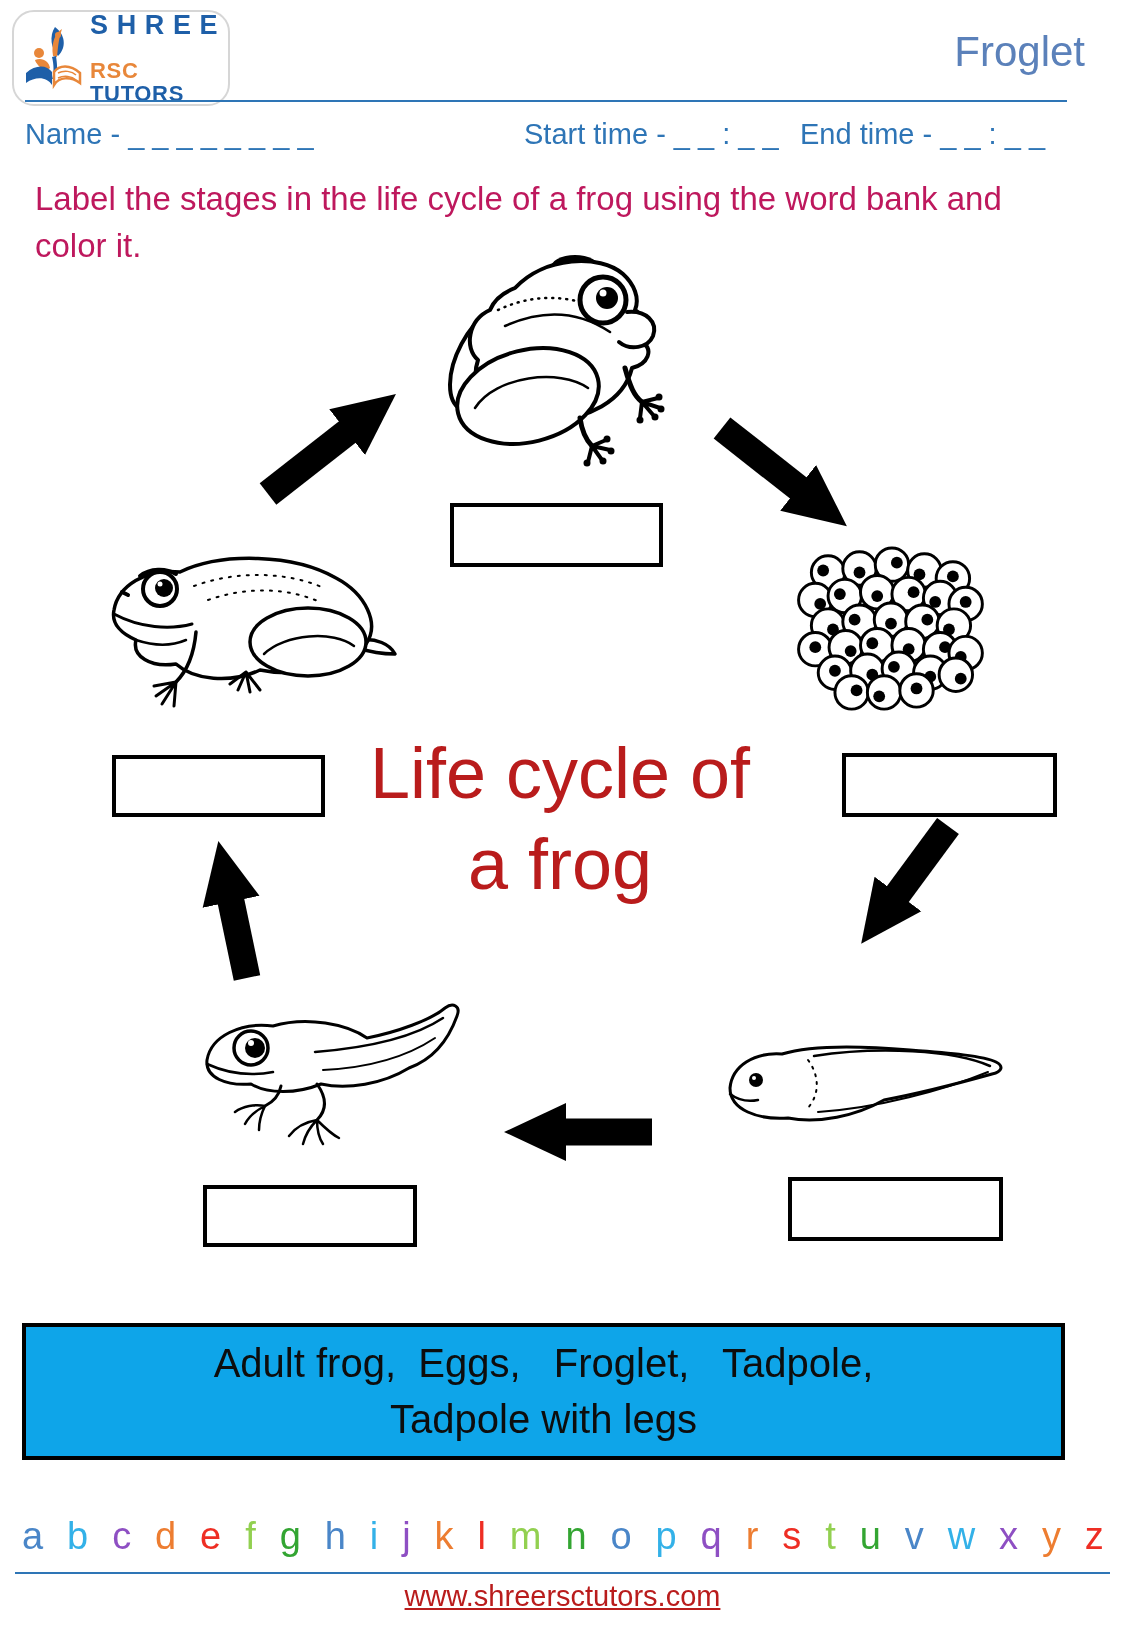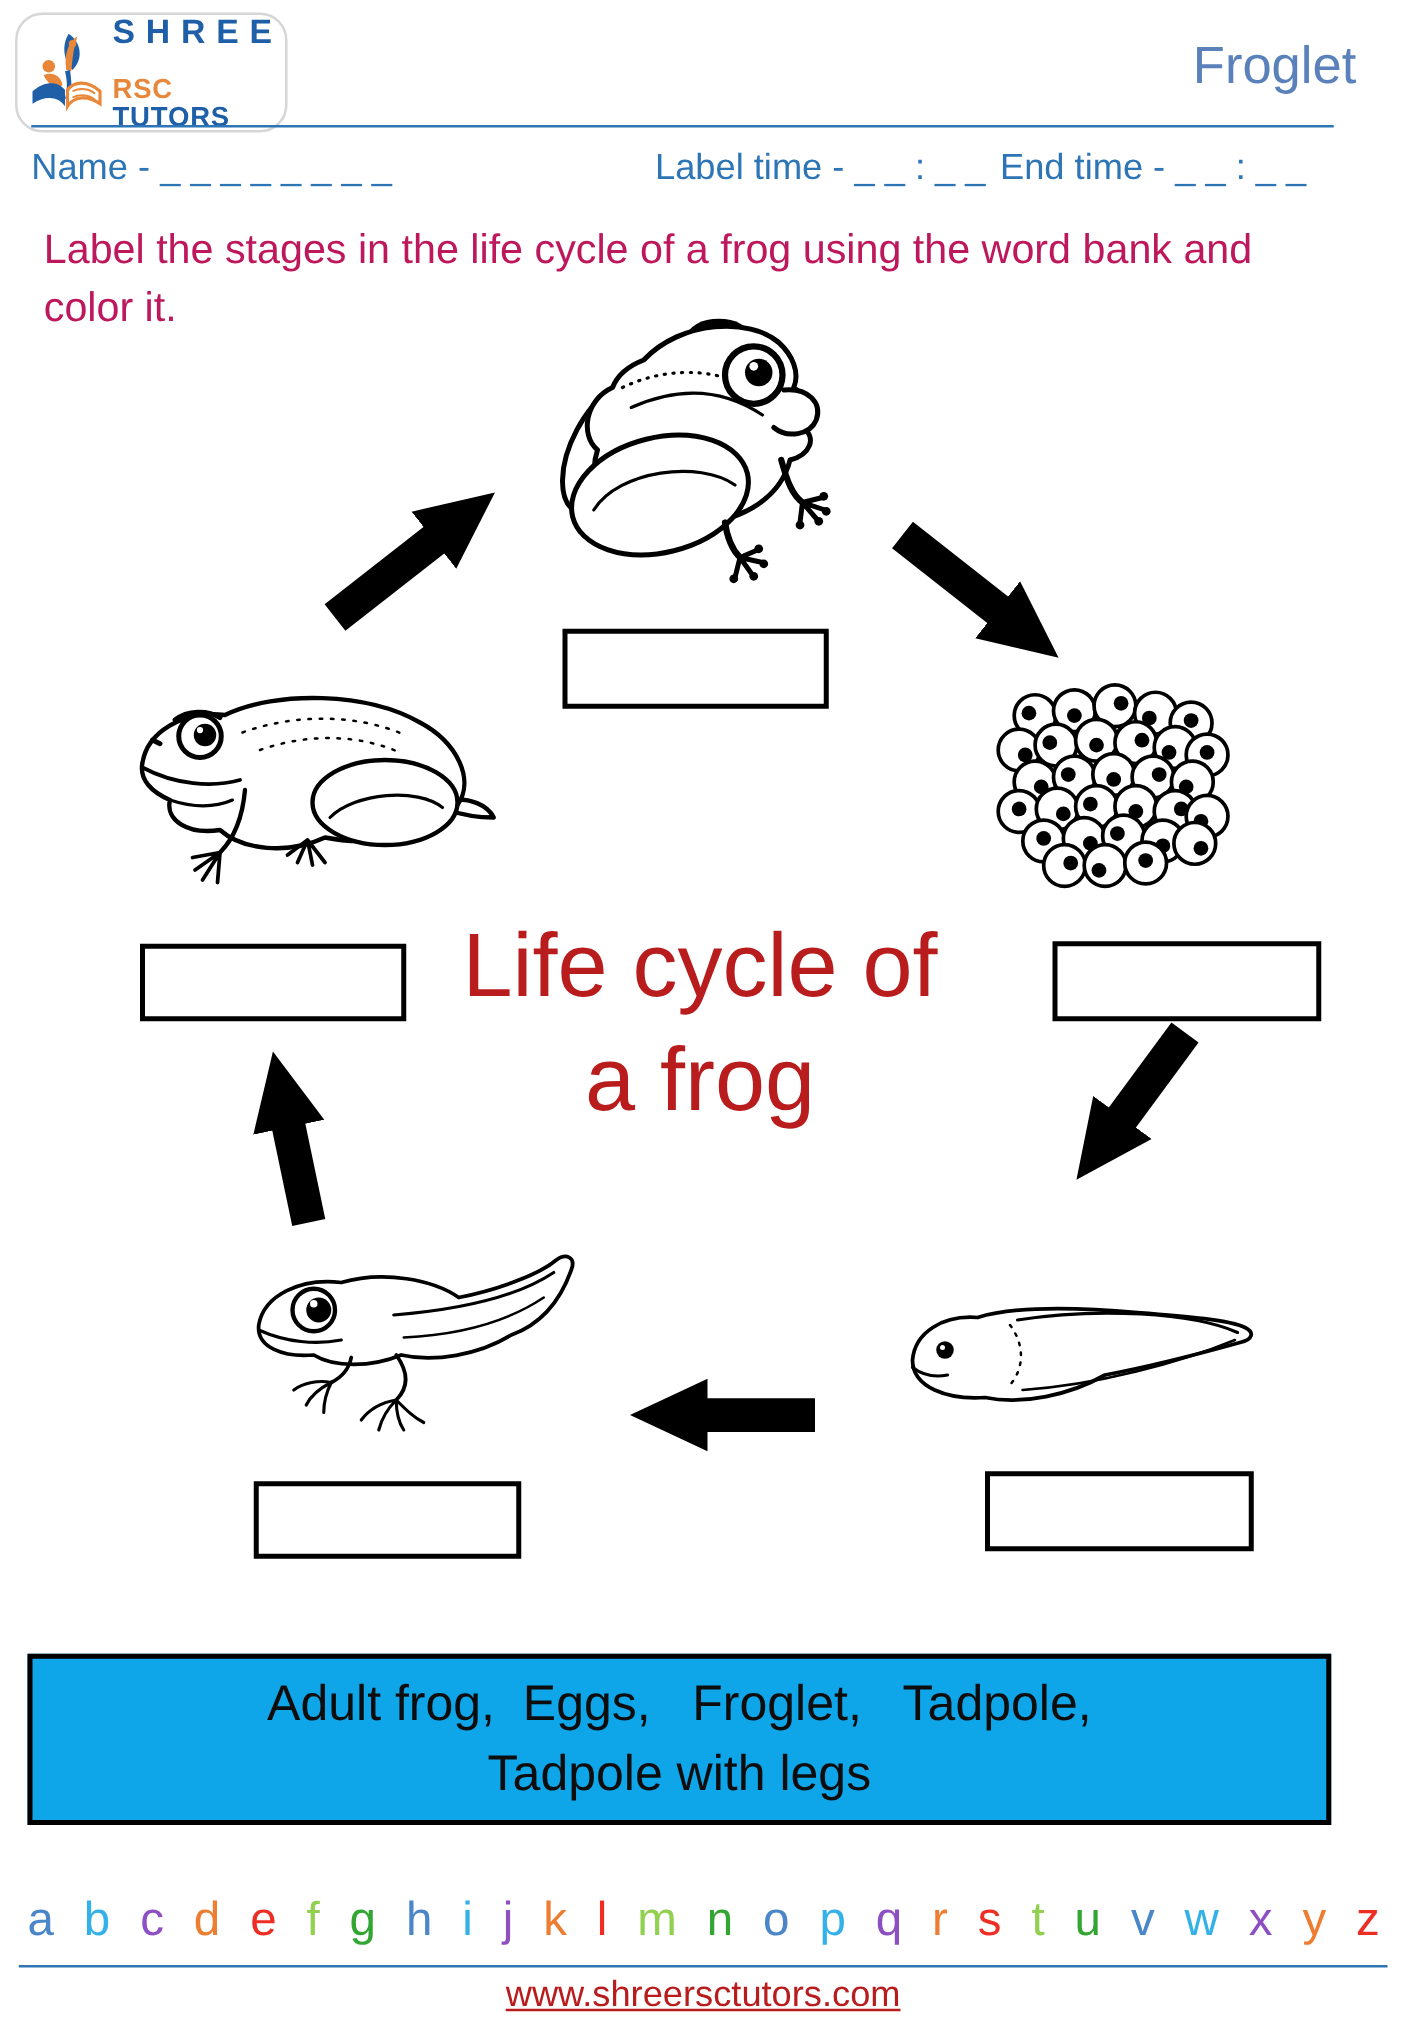--- a/index.html
+++ b/index.html
@@ -84,21 +84,21 @@
         <span class="logo-rsc">RSC</span>
         <span class="logo-tutors">TUTORS</span>
       </div>
     </div>
   </div>
 
   <div class="page-title">Froglet</div>
   <div class="header-divider"></div>
 
   <div class="meta-label meta-name">Name - _ _ _ _ _ _ _ _</div>
-  <div class="meta-label meta-start">Label time - _ _ : _ _</div>
+  <div class="meta-label meta-start">Start time - _ _ : _ _</div>
   <div class="meta-label meta-end">End time - _ _ : _ _</div>
 
   <div class="instruction">Label the stages in the life cycle of a frog using the word bank and color it.</div>
 
   <svg class="overlay" viewBox="0 0 1125 1626">
     <defs>
       <marker id="ah" markerUnits="userSpaceOnUse" markerWidth="70" markerHeight="70" refX="10" refY="35" orient="auto">
         <path d="M0,6 L62,35 L0,64 Z" fill="#000"></path>
       </marker>
     </defs>

